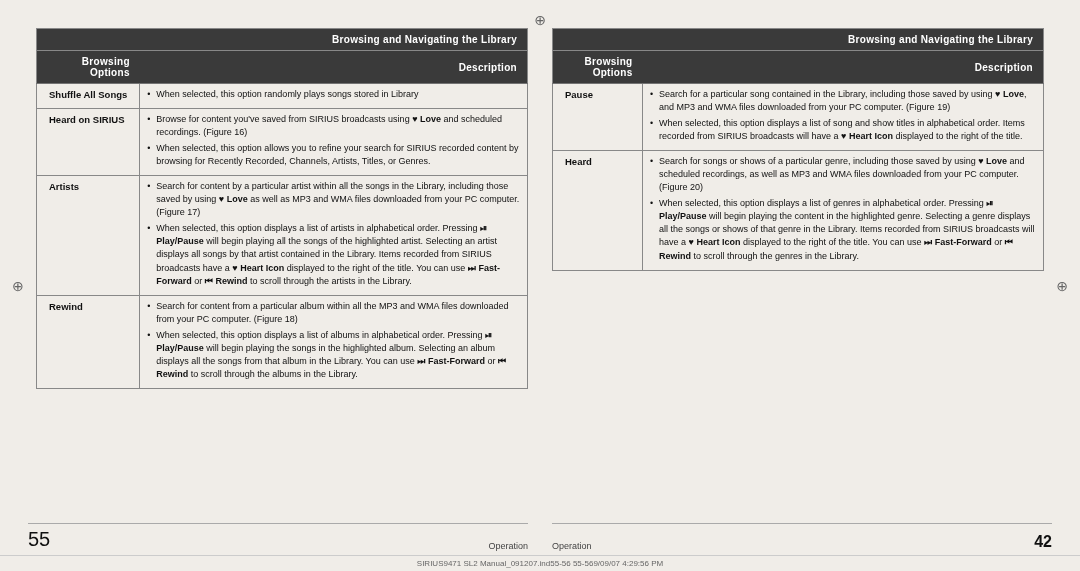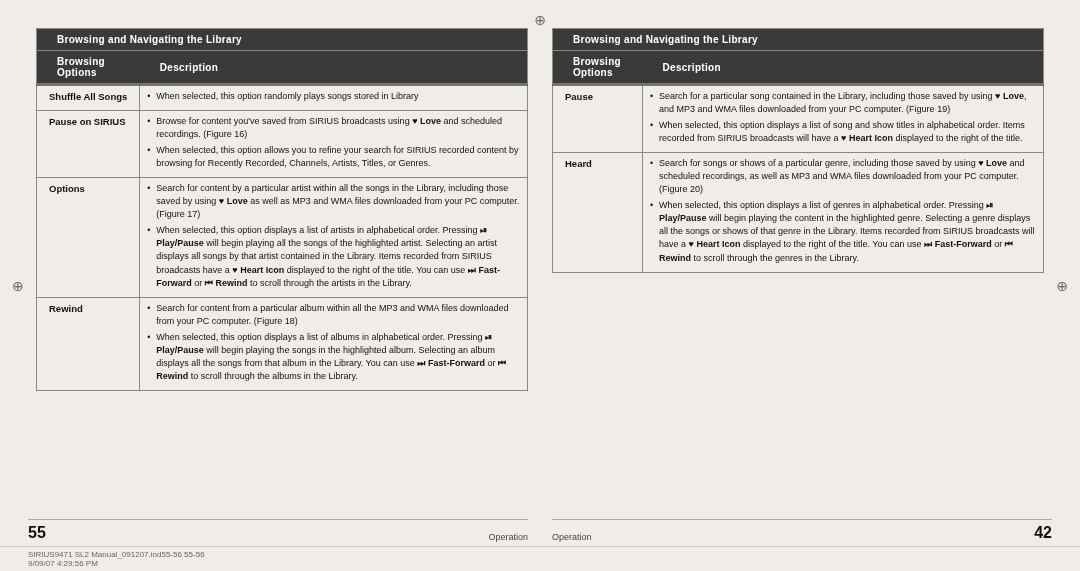--- a/index.html
+++ b/index.html
@@ -26,38 +26,38 @@
     .browse-table {
       width: 100%;
       border-collapse: collapse;
       border: 1px solid #888;
       font-size: 9.5px;
     }
 
     .browse-table thead tr th {
       background: #3a3a3a;
       color: #fff;
-      text-align: left;
-      padding: 5px 20px;
+      text-align: right;
+      padding: 5px 10px;
       font-size: 10px;
       font-weight: bold;
       letter-spacing: 0.3px;
     }
 
     .browse-table thead tr th.options-col {
       width: 90px;
     }
 
     .subheader-row th {
       background: #e8e8e8;
       color: #111;
       font-weight: bold;
       padding: 3px 6px;
       font-size: 9.5px;
-      border-bottom: 3px solid #737373;
+      border-bottom: 1px solid #737373;
       border-top: 1px solid #888;
     }
 
     .option-cell {
       vertical-align: top;
       padding: 5px 12px;
       border-right: 1px solid #888;
       border-bottom: 1px solid #888;
       font-weight: bold;
       font-size: 9.5px;
@@ -101,22 +101,22 @@
       flex: 1;
       display: flex;
       align-items: flex-end;
       justify-content: space-between;
       border-top: 1px solid #aaa;
       padding-top: 4px;
       font-size: 9.5px;
     }
 
     .page-number-left {
-      font-size: 16px;
-      font-weight: bold;
+      font-size: 20px;
+      font-weight: normal;
     }
 
     .page-number-right {
       font-size: 16px;
       font-weight: bold;
     }
 
     .footer-text-left {
       font-size: 9px;
       color: #444;
@@ -129,21 +129,20 @@
 
     
     .bottom-bar {
       display: flex;
       justify-content: center;
       padding: 3px 28px;
       font-size: 8px;
       color: #666;
       border-top: 1px solid #ccc;
       background: #f0ede8;
-      flex-direction: column;
     }
 
     
     .compass-top {
       text-align: center;
       font-size: 14px;
       color: #666;
       padding-top: 4px;
       position: absolute;
       top: 8px;
@@ -211,30 +210,30 @@
         <tbody id="left-tbody">
         <tr>
               <td class="option-cell">Shuffle All Songs</td>
               <td class="desc-cell">
                 <ul>
                   <li>When selected, this option randomly plays songs stored in Library</li>
                 </ul>
               </td>
             </tr>
             <tr>
-              <td class="option-cell">Pause on SIRIUS</td>
+              <td class="option-cell">Heard on SIRIUS</td>
               <td class="desc-cell">
                 <ul>
                   <li>Browse for content you've saved from SIRIUS broadcasts using <strong>♥ Love</strong> and scheduled recordings. (Figure 16)</li>
                   <li>When selected, this option allows you to refine your search for SIRIUS recorded content by browsing for Recently Recorded, Channels, Artists, Titles, or Genres.</li>
                 </ul>
               </td>
             </tr>
             <tr>
-              <td class="option-cell">Options</td>
+              <td class="option-cell">Artists</td>
               <td class="desc-cell">
                 <ul>
                   <li>Search for content by a particular artist within all the songs in the Library, including those saved by using <strong>♥ Love</strong> as well as MP3 and WMA files downloaded from your PC computer. (Figure 17)</li>
                   <li>When selected, this option displays a list of artists in alphabetical order. Pressing <strong>⏯ Play/Pause</strong> will begin playing all the songs of the highlighted artist. Selecting an artist displays all songs by that artist contained in the Library. Items recorded from SIRIUS broadcasts have a <strong>♥ Heart Icon</strong> displayed to the right of the title. You can use <strong>⏭ Fast-Forward</strong> or <strong>⏮ Rewind</strong> to scroll through the artists in the Library.</li>
                 </ul>
               </td>
             </tr>
             <tr>
               <td class="option-cell">Rewind</td>
               <td class="desc-cell">

